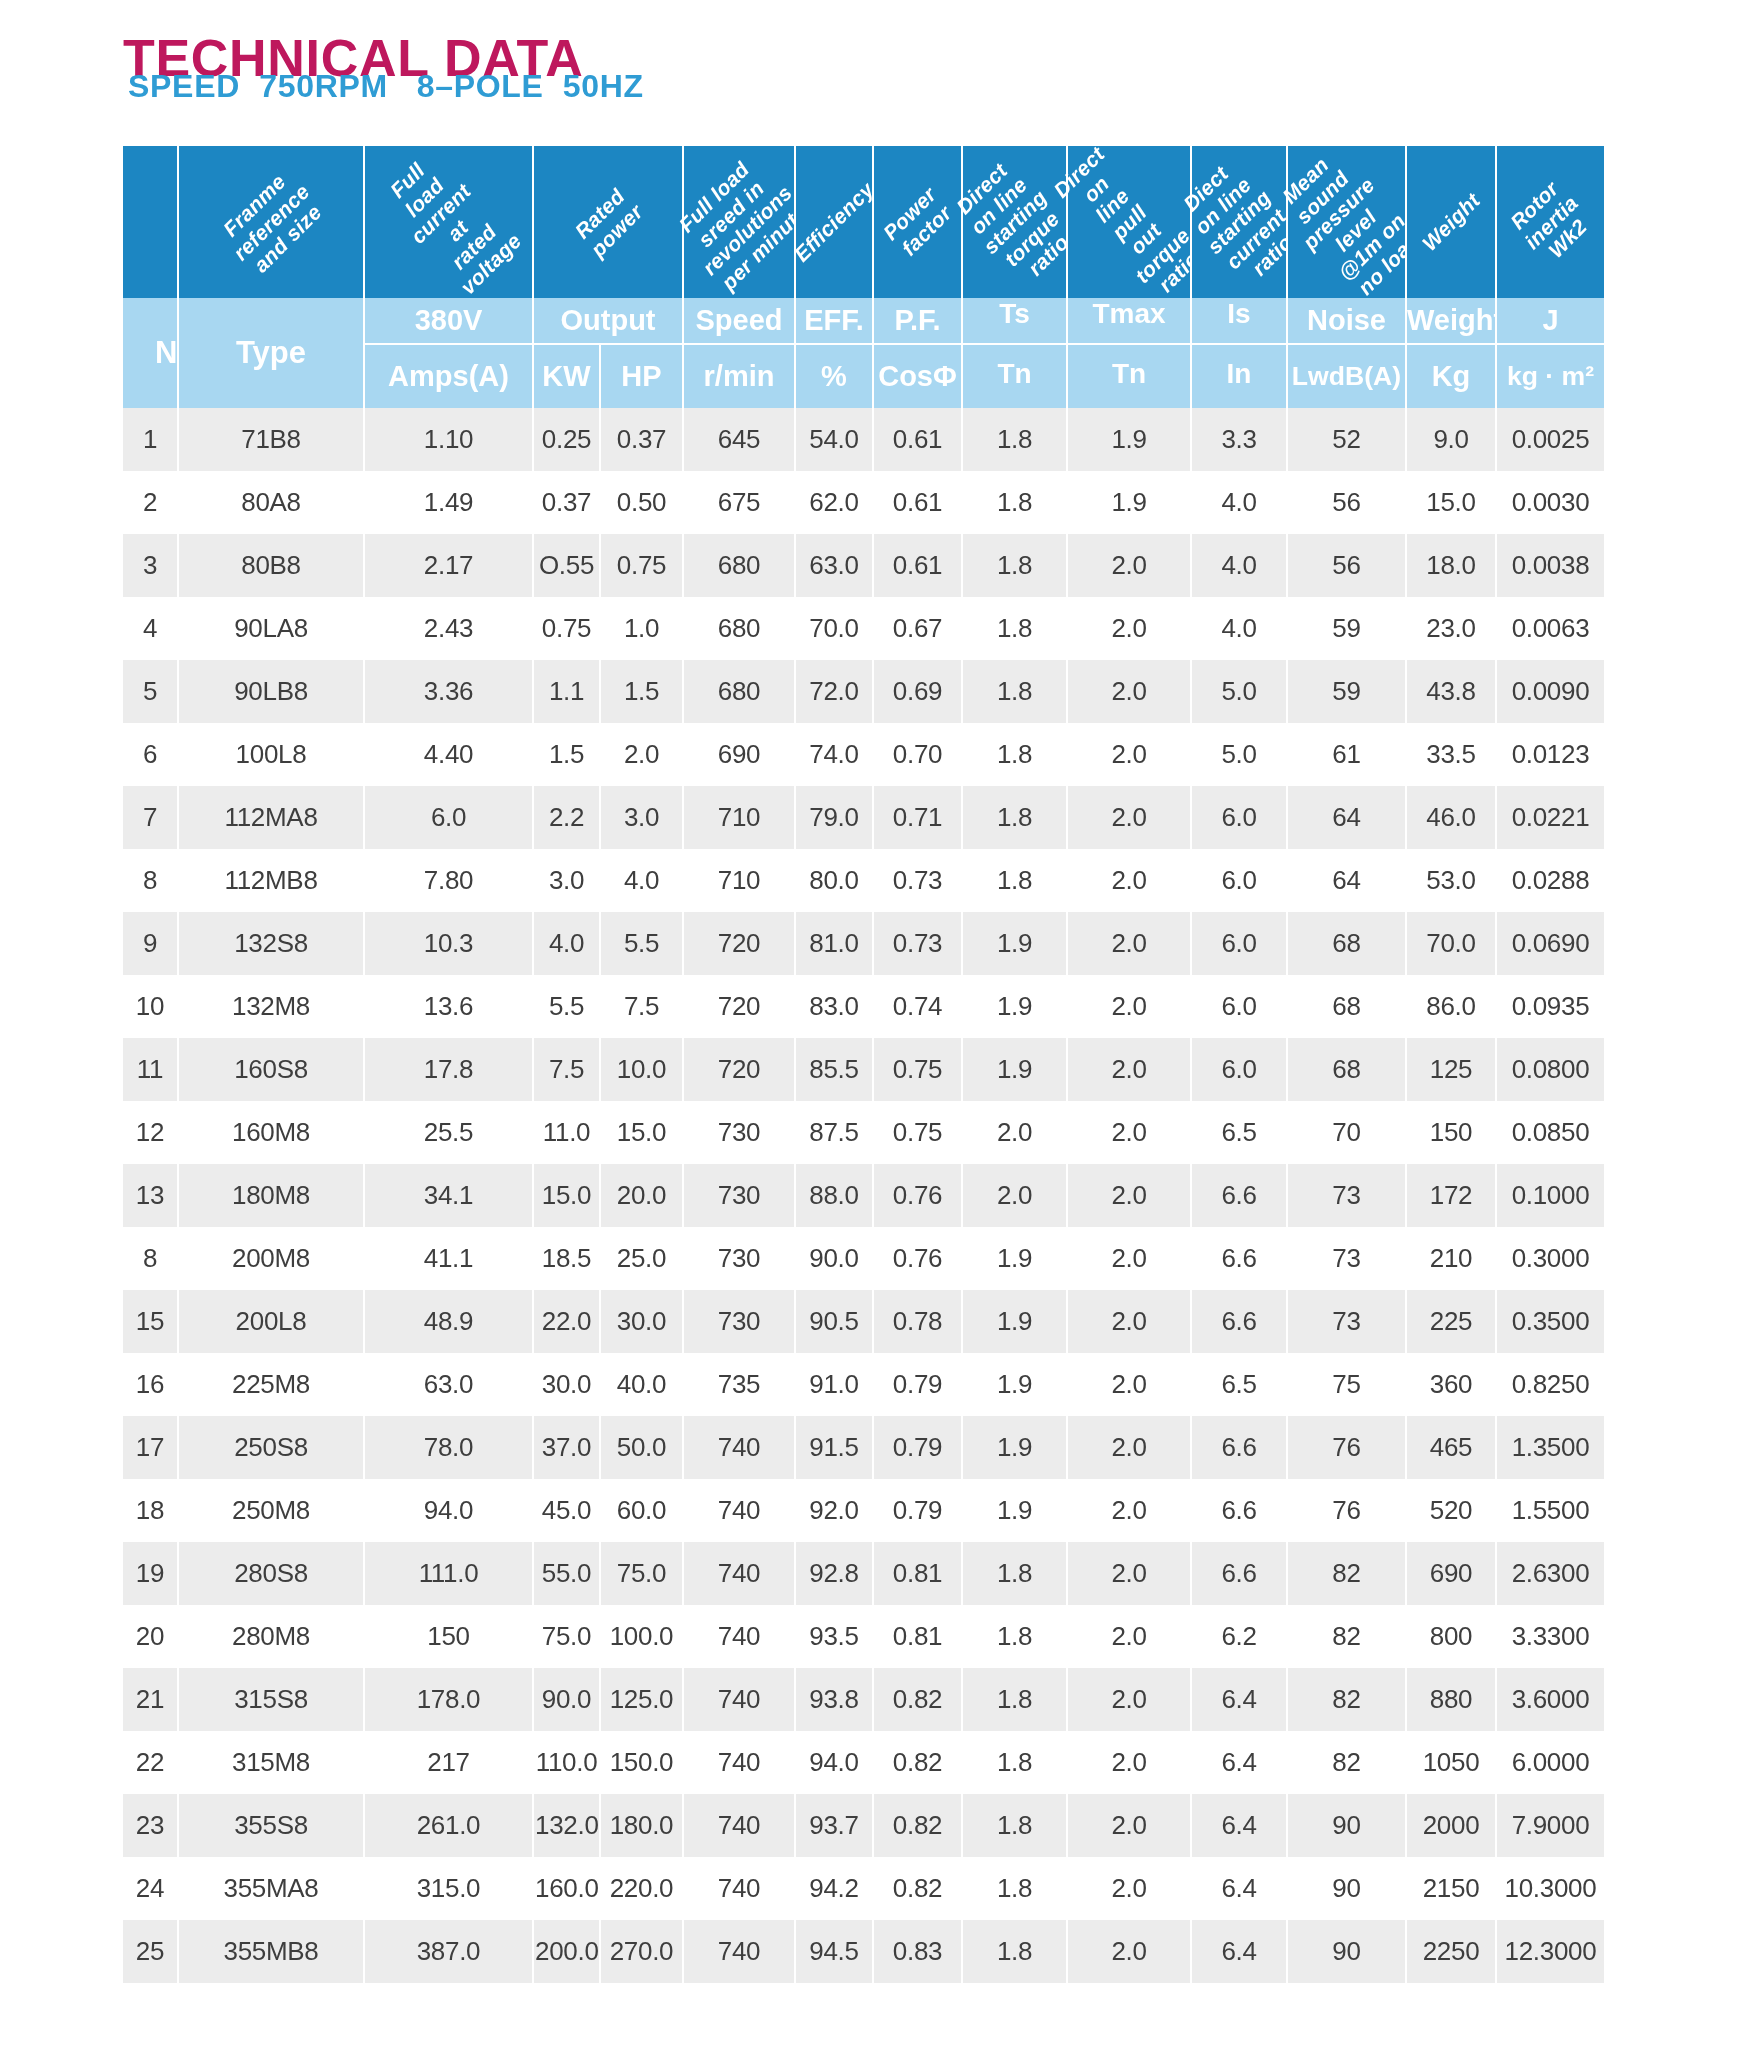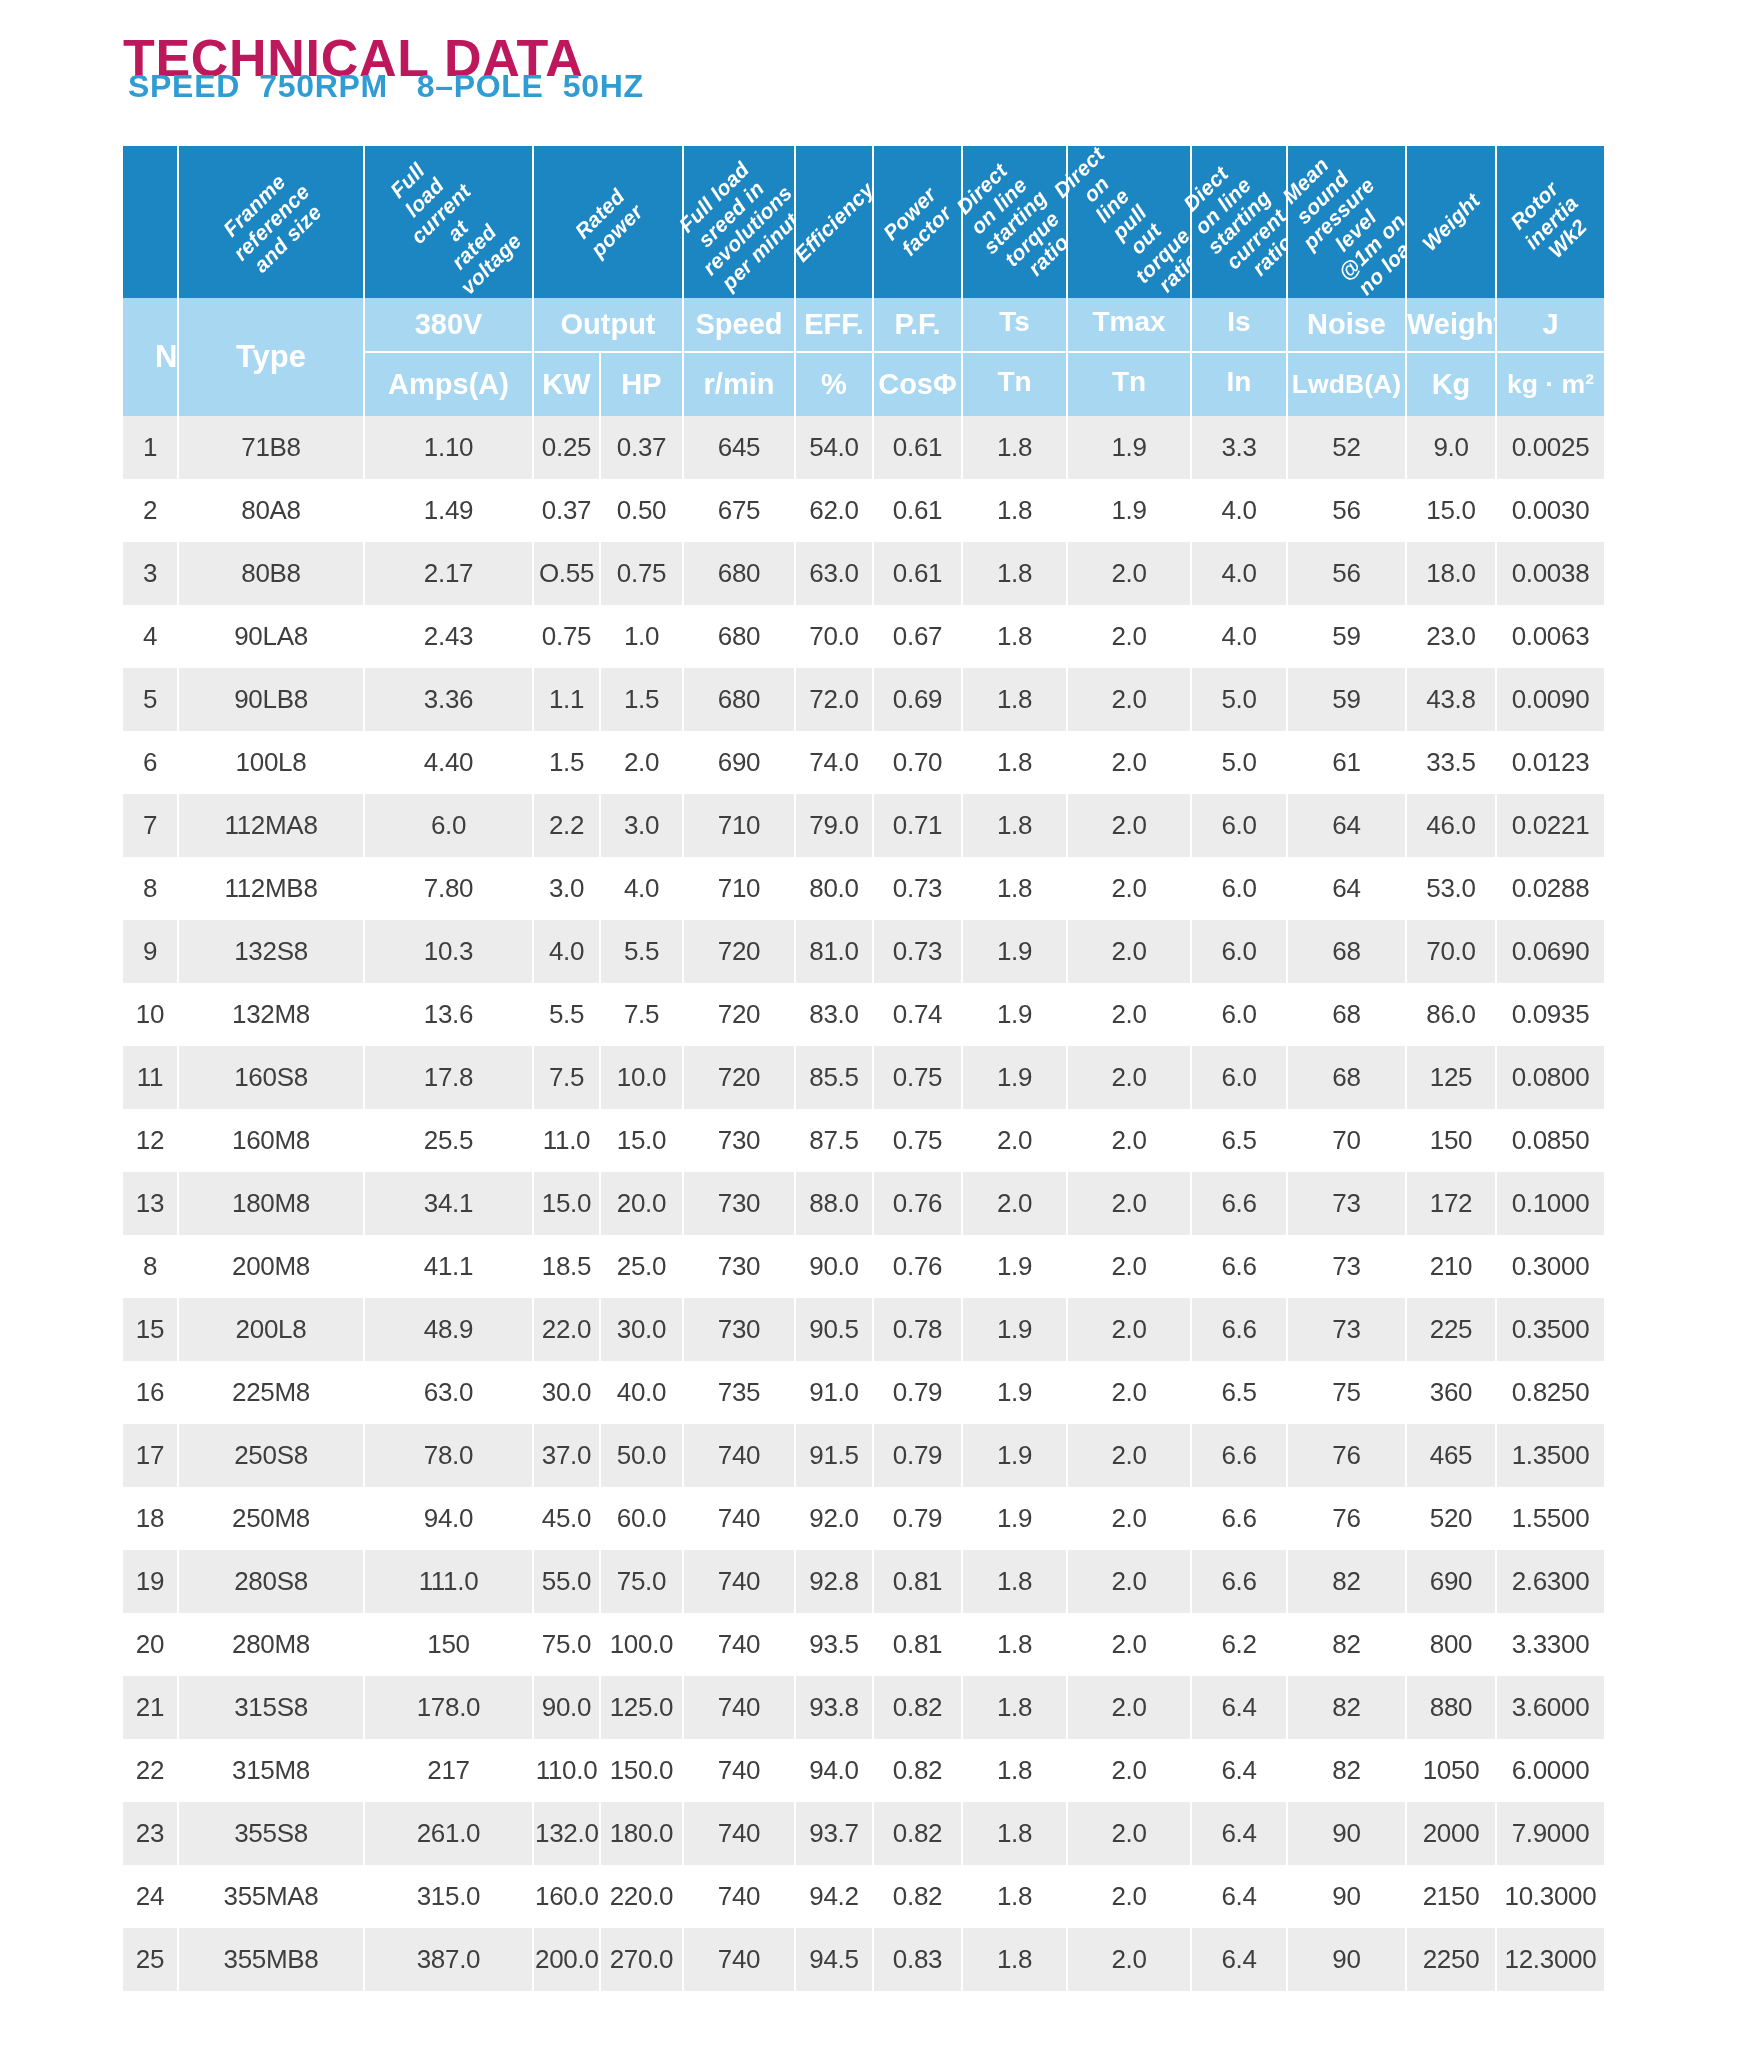--- a/index.html
+++ b/index.html
@@ -33,21 +33,21 @@
     white-space:pre-line;text-align:center;
     font-style:italic;font-weight:bold;color:#ffffff;
     font-size:21px;line-height:1.12;letter-spacing:0.3px;
   }
   thead th.sub{
     background:#a8d7f1;height:45px;font-size:29px;
     text-align:center;vertical-align:middle;
   }
   thead th.big{font-size:31px;}
   thead th.line{border-bottom:2.1px solid #ffffff;}
-  thead th.ts-top{vertical-align:top;padding-top:8px;font-size:28px;}
+  thead th.ts-top{vertical-align:top;padding-top:0;font-size:28px;}
   thead th.tn-bot{vertical-align:bottom;padding-bottom:18px;font-size:28px;}
   thead th.small{font-size:26.6px;margin-left:36px;}
   
   tbody td{
     height:61px;text-align:center;vertical-align:middle;
     font-size:26px;color:#3e3e3e;letter-spacing:-0.3px;
     border-left:2.8px solid #ffffff;background:#ffffff;
   }
   tbody td:first-child{border-left:none;}
   tbody tr.gray td{background:#ececec;}

